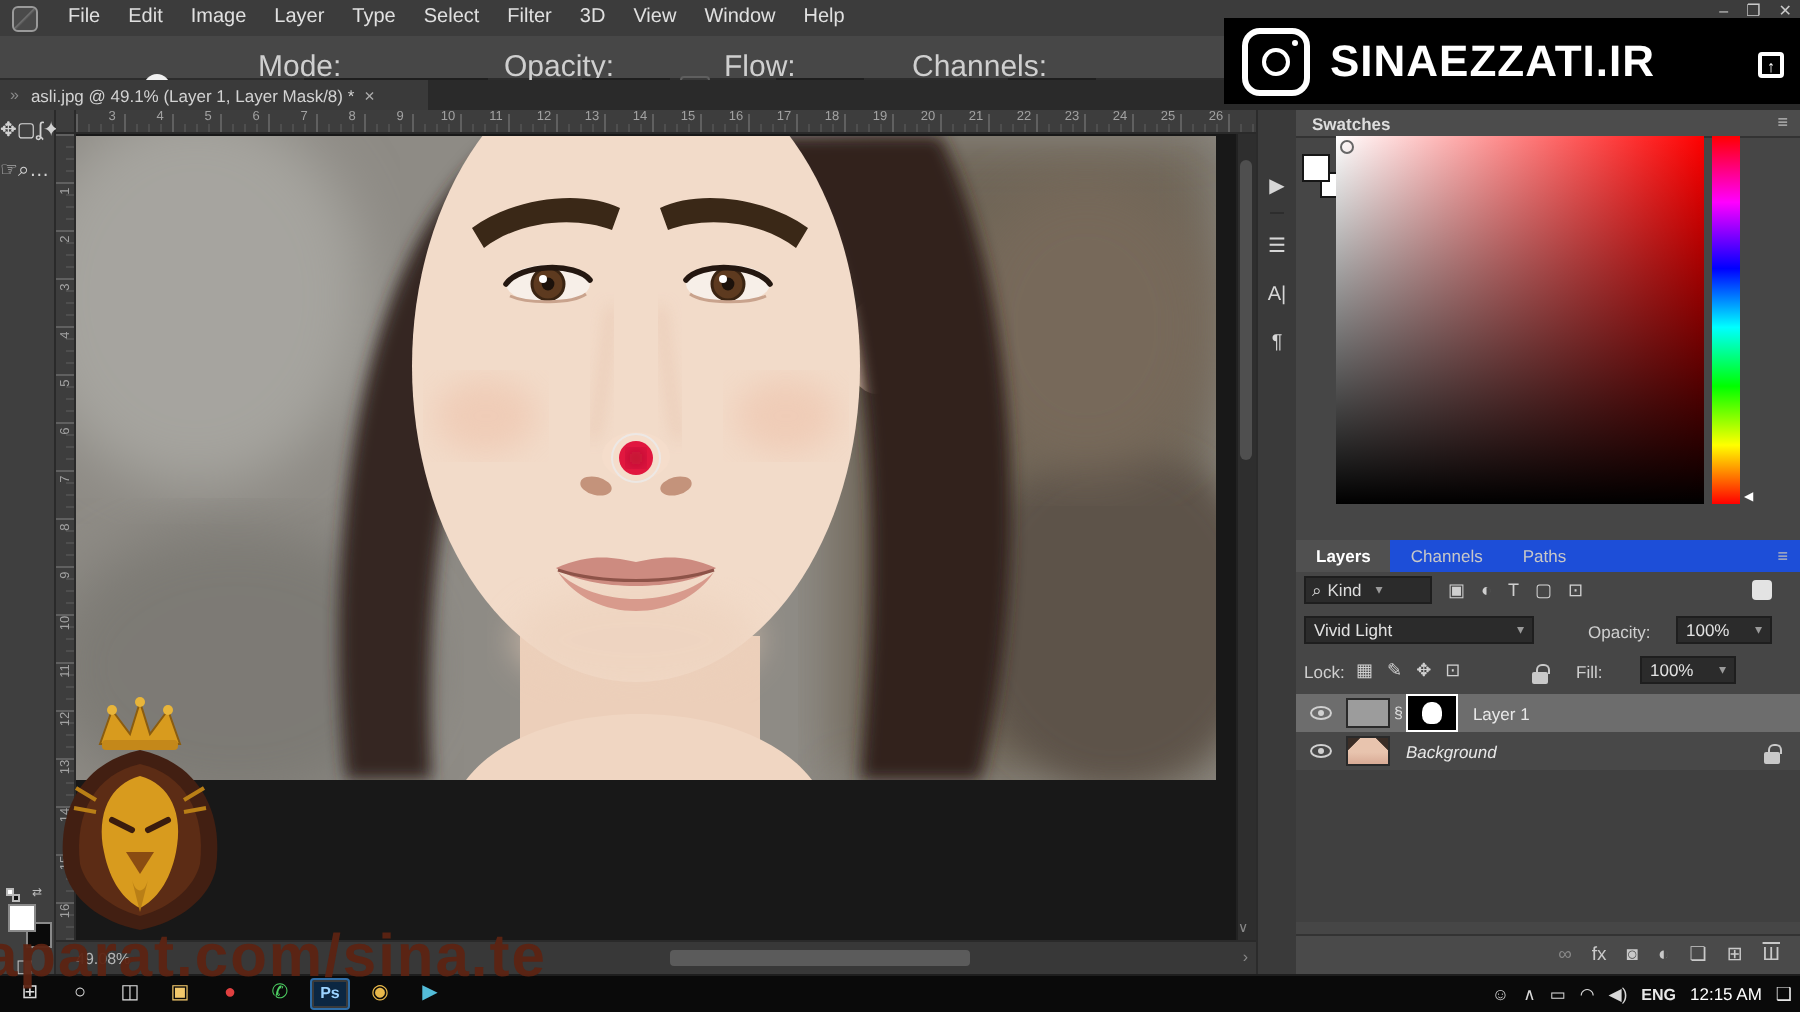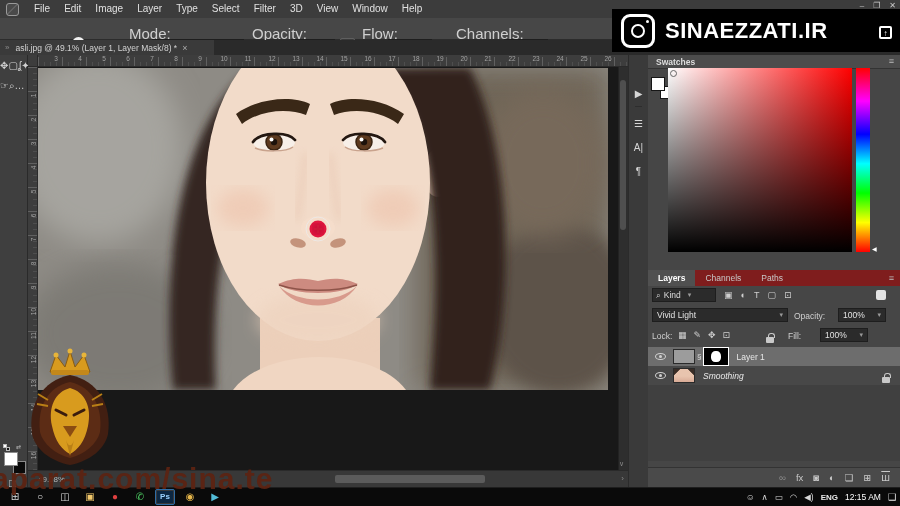--- a/index.html
+++ b/index.html
@@ -85,31 +85,31 @@
   #cp-fg{position:absolute;left:3px;top:22px;width:14px;height:14px;background:#fff;border:1px solid #161616;z-index:2}
   #cp-bg{position:absolute;left:12px;top:31px;width:13px;height:13px;background:#fff;border:1px solid #161616}
   #sv-box{position:absolute;left:20px;top:13px;width:184px;height:184px;
     background:linear-gradient(to bottom,rgba(0,0,0,0) 0%,#000 100%),linear-gradient(to right,#ffffff,#ff0000)}
   #sv-marker{position:absolute;left:2px;top:2px;width:7px;height:7px;border:1px solid #666;border-radius:50%}
   #hue-strip{position:absolute;left:208px;top:13px;width:14px;height:184px;
     background:linear-gradient(to bottom,#f00 0%,#f0f 18%,#00f 36%,#0ff 52%,#0f0 68%,#ff0 84%,#f00 100%)}
   #hue-marker{position:absolute;left:224px;top:190px;font-size:6px;color:#fff}
 
   #layers-panel{position:absolute;left:0;top:215px;width:252px;height:217px;background:#464646}
-  #layers-tabs{position:absolute;left:0;top:0;width:252px;height:16px;background:#7f1d1d;display:flex}
+  #layers-tabs{position:absolute;left:0;top:0;width:252px;height:16px;background:#1d4ed8;display:flex}
   .ltab{font-size:8.5px;color:#c8c8c8;padding:3px 10px}
   .ltab-active{background:#505050;font-weight:bold;color:#fff}
   #kind-row{position:absolute;left:0;top:18px;width:252px;height:16px}
   #kind-box{position:absolute;left:4px;top:0;width:64px;height:14px;background:#2b2b2b;border:1px solid #1e1e1e;
     display:flex;align-items:center;font-size:8.5px;color:#ddd;padding:0 3px;gap:3px}
   #kind-icons{position:absolute;left:76px;top:1px;display:flex;gap:8px}
   .mini-icon{font-size:9px;color:#cfcfcf;line-height:13px}
   #filter-toggle{position:absolute;right:14px;top:2px;width:10px;height:10px;background:#e3e3e3;border-radius:2px}
   #blend-row{position:absolute;left:0;top:38px;width:252px;height:16px}
-  #blend-box{position:absolute;left:4px;top:0;width:136px;height:14px}
+  #blend-box{position:absolute;left:4px;top:0;width:115px;height:14px}
   #blend-opacity-label{position:absolute;left:146px;top:3px;font-size:8.5px;color:#cfcfcf}
   #blend-opacity-box{position:absolute;left:190px;top:0;width:48px;height:14px}
   .field2{background:#2b2b2b;border:1px solid #1e1e1e;display:flex;align-items:center;justify-content:space-between;
     font-size:8.5px;color:#e2e2e2;padding:0 4px}
   #lock-row{position:absolute;left:0;top:58px;width:252px;height:16px}
   #lock-label{position:absolute;left:4px;top:3px;font-size:8.5px;color:#cfcfcf}
   #lock-icons{position:absolute;left:30px;top:1px;display:flex;gap:7px}
   #fill-label{position:absolute;left:140px;top:3px;font-size:8.5px;color:#cfcfcf}
   #fill-box{position:absolute;left:172px;top:0;width:48px;height:14px}
   .padlock{display:inline-block;width:8px;height:6px;background:#c9c9c9;border-radius:1px;position:relative;margin-top:5px}
@@ -450,21 +450,21 @@
         <div id="layer-row-1" class="layer-row">
           <span class="eye"></span>
           <span class="thumb" id="layer1-thumb"></span>
           <span class="link-glyph">§</span>
           <span id="mask-thumb"></span>
           <span class="layer-name">Layer 1</span>
         </div>
         <div id="layer-row-2" class="layer-row">
           <span class="eye"></span>
           <span class="thumb" id="bg-thumb"></span>
-          <span class="layer-name italic">Smoothing</span>
+          <span class="layer-name italic">Background</span>
           <span id="bg-lock"><span class="padlock"></span></span>
         </div>
       </div>
       <div id="layers-bottom">
           <span class="bottom-icon dim">∞</span>
           <span class="bottom-icon">fx</span>
           <span class="bottom-icon">◙</span>
           <span class="bottom-icon">◐</span>
           <span class="bottom-icon">❏</span>
           <span class="bottom-icon">⊞</span>

